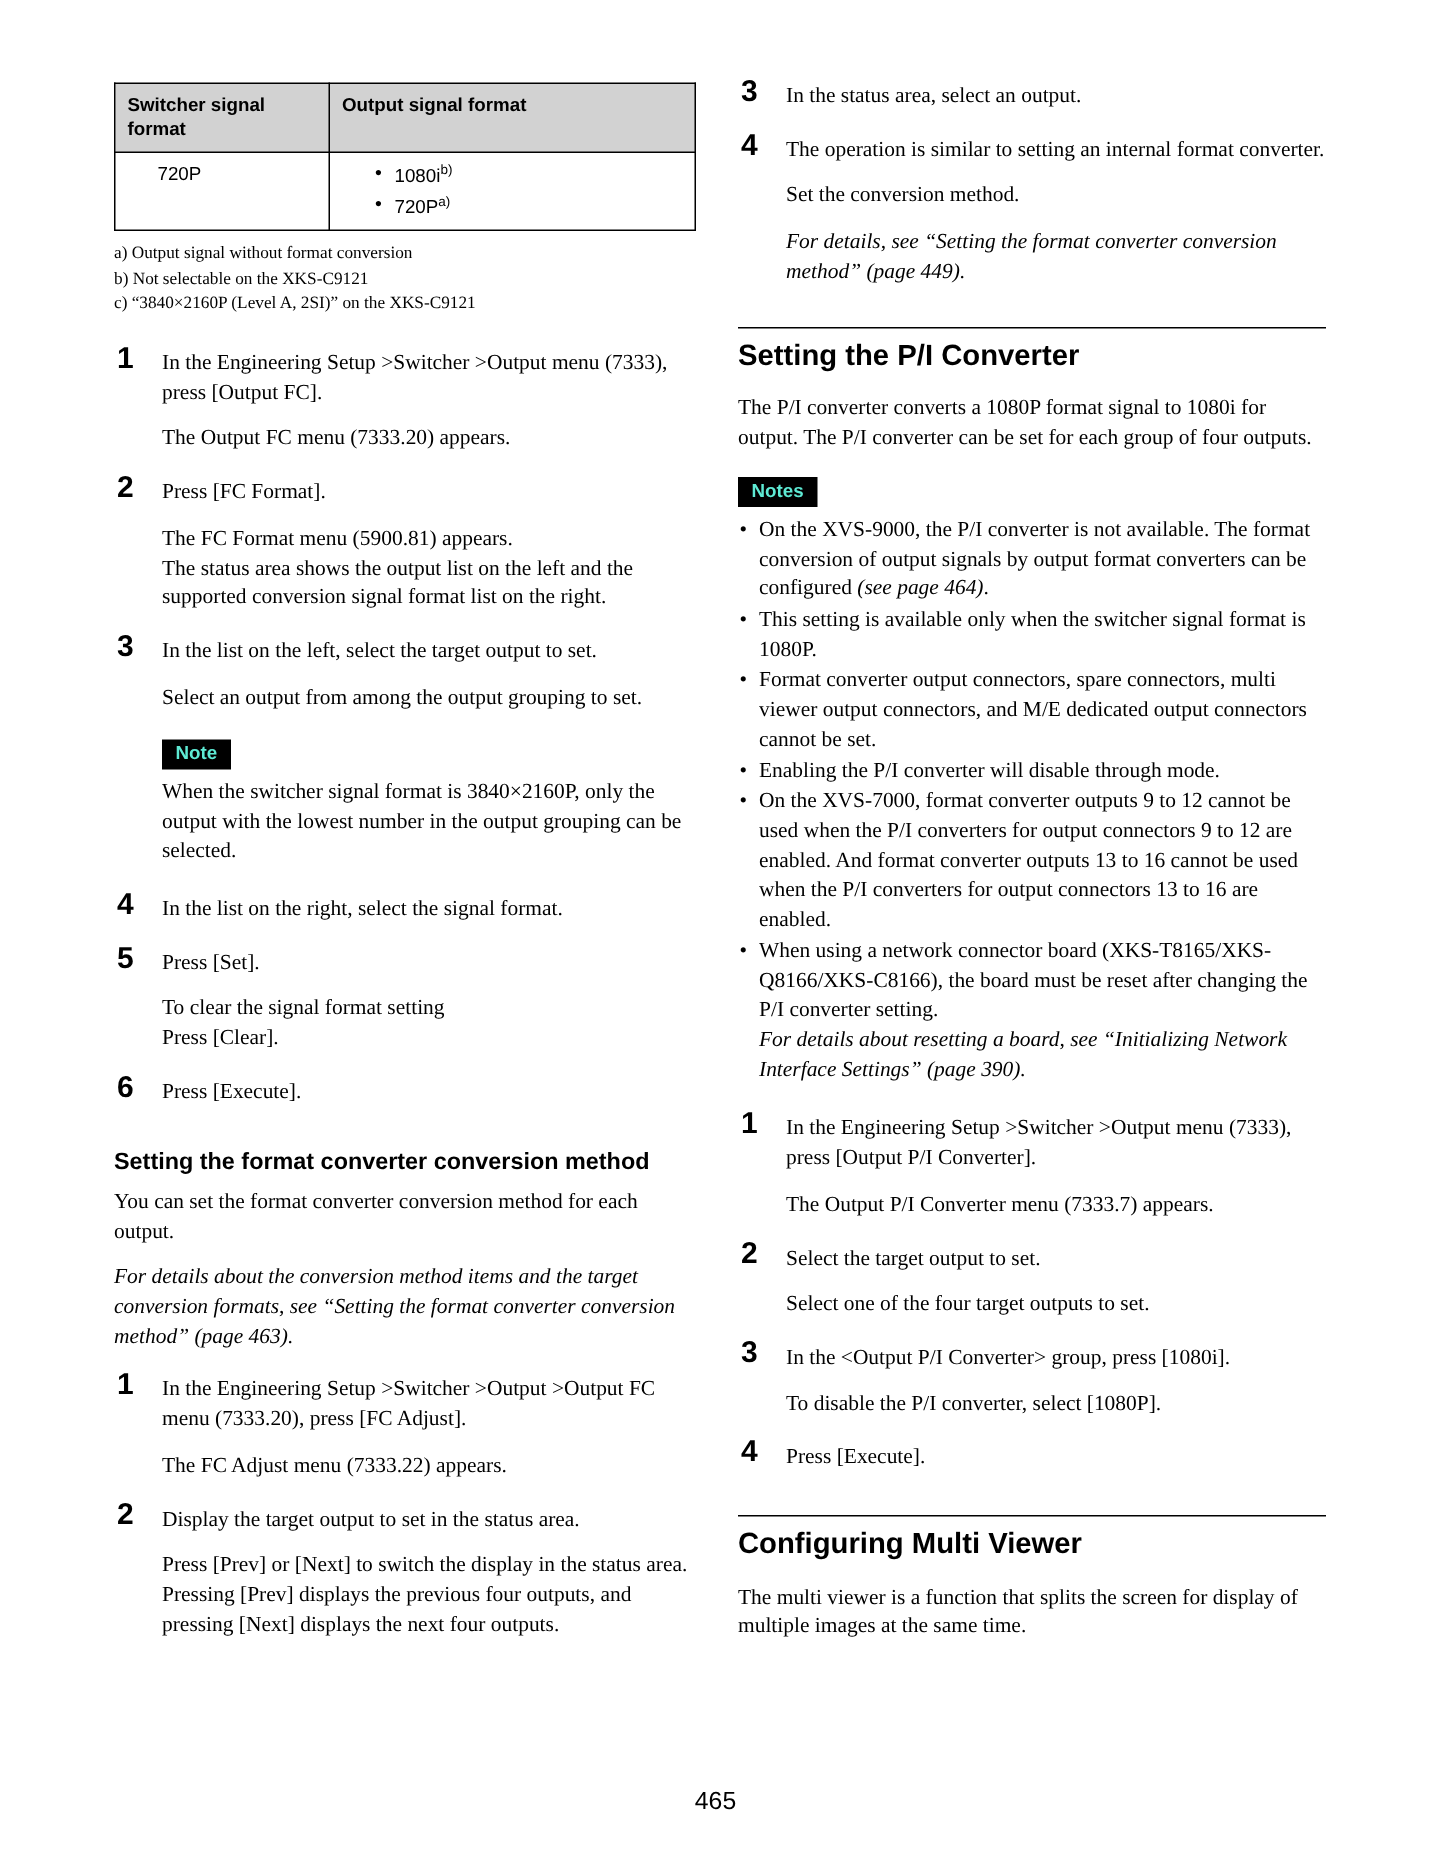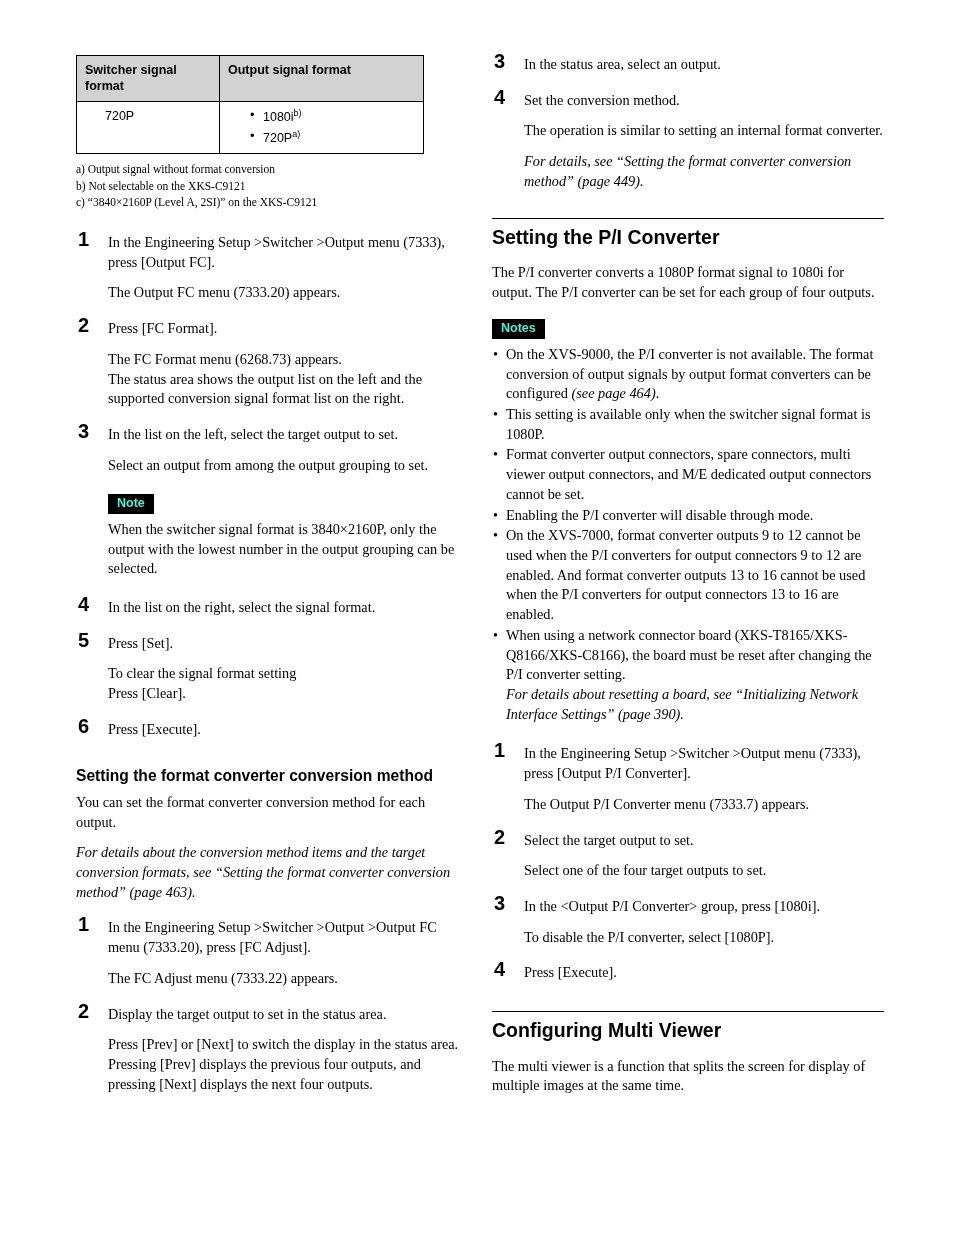--- a/index.html
+++ b/index.html
@@ -23,21 +23,21 @@
     position: absolute;
     top: 55px;
     width: 392px;
   }
   .col-left  { left: 76px; }
   .col-right { left: 492px; }
 
   
   .fmt-table {
     border-collapse: collapse;
-    width: 348px;
+    width: 388px;
     table-layout: fixed;
     font-family: "Liberation Sans", sans-serif;
     margin-bottom: 7px;
   }
   .fmt-table th, .fmt-table td {
     border: 1px solid #000;
     vertical-align: top;
     padding: 6px 8px 7px 8px;
     font-size: 12.5px;
     line-height: 1.28;
@@ -212,21 +212,21 @@
 
     <div class="step" style="margin-top:22px;">
       <span class="step-num">1</span>
       <p>In the Engineering Setup &gt;Switcher &gt;Output menu (7333), press [Output FC].</p>
       <p>The Output FC menu (7333.20) appears.</p>
     </div>
 
     <div class="step">
       <span class="step-num">2</span>
       <p>Press [FC Format].</p>
-      <p style="white-space:pre-line">The FC Format menu (6268.73) appears.
+      <p style="white-space:pre-line">The FC Format menu (5900.81) appears.
 The status area shows the output list on the left and the supported conversion signal format list on the right.</p>
     </div>
 
     <div class="step">
       <span class="step-num">3</span>
       <p>In the list on the left, select the target output to set.</p>
       <p>Select an output from among the output grouping to set.</p>
     </div>
 
     <div class="note-block note-indent">
@@ -274,22 +274,22 @@
 
   <div class="col col-right">
 
     <div class="step" style="margin-top:0;">
       <span class="step-num">3</span>
       <p>In the status area, select an output.</p>
     </div>
 
     <div class="step">
       <span class="step-num">4</span>
+      <p>The operation is similar to setting an internal format converter.</p>
       <p>Set the conversion method.</p>
-      <p>The operation is similar to setting an internal format converter.</p>
       <p class="ital">For details, see “Setting the format converter conversion method” (page 449).</p>
     </div>
 
     <div class="section-wrap">
       <h2 class="section">Setting the P/I Converter</h2>
       <p class="para" style="margin-top:14px;">The P/I converter converts a 1080P format signal to 1080i for output. The P/I converter can be set for each group of four outputs.</p>
     </div>
 
     <div class="note-block" style="margin-top:16px;">
       <span class="note-badge">Notes</span>
@@ -326,14 +326,15 @@
       <p>Press [Execute].</p>
     </div>
 
     <div class="section-wrap" style="margin-top:28px;">
       <h2 class="section">Configuring Multi Viewer</h2>
       <p class="para" style="margin-top:14px;">The multi viewer is a function that splits the screen for display of multiple images at the same time.</p>
     </div>
 
   </div>
 
+  <div class="page-number">465</div>
 
 </div>
 
 </body></html>

